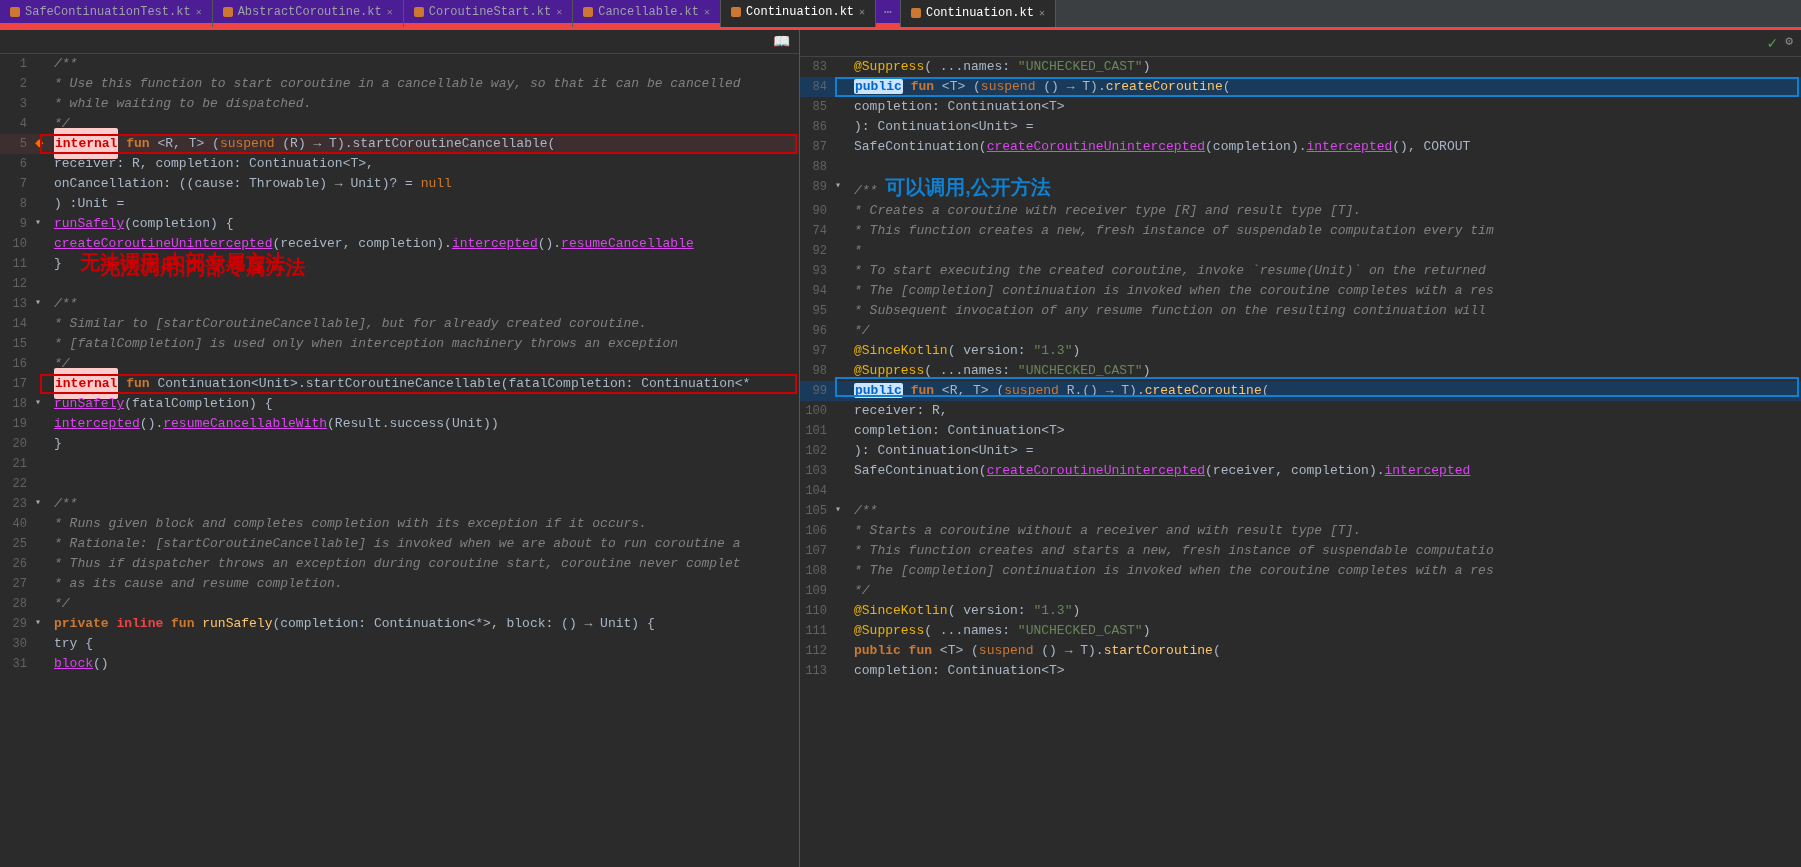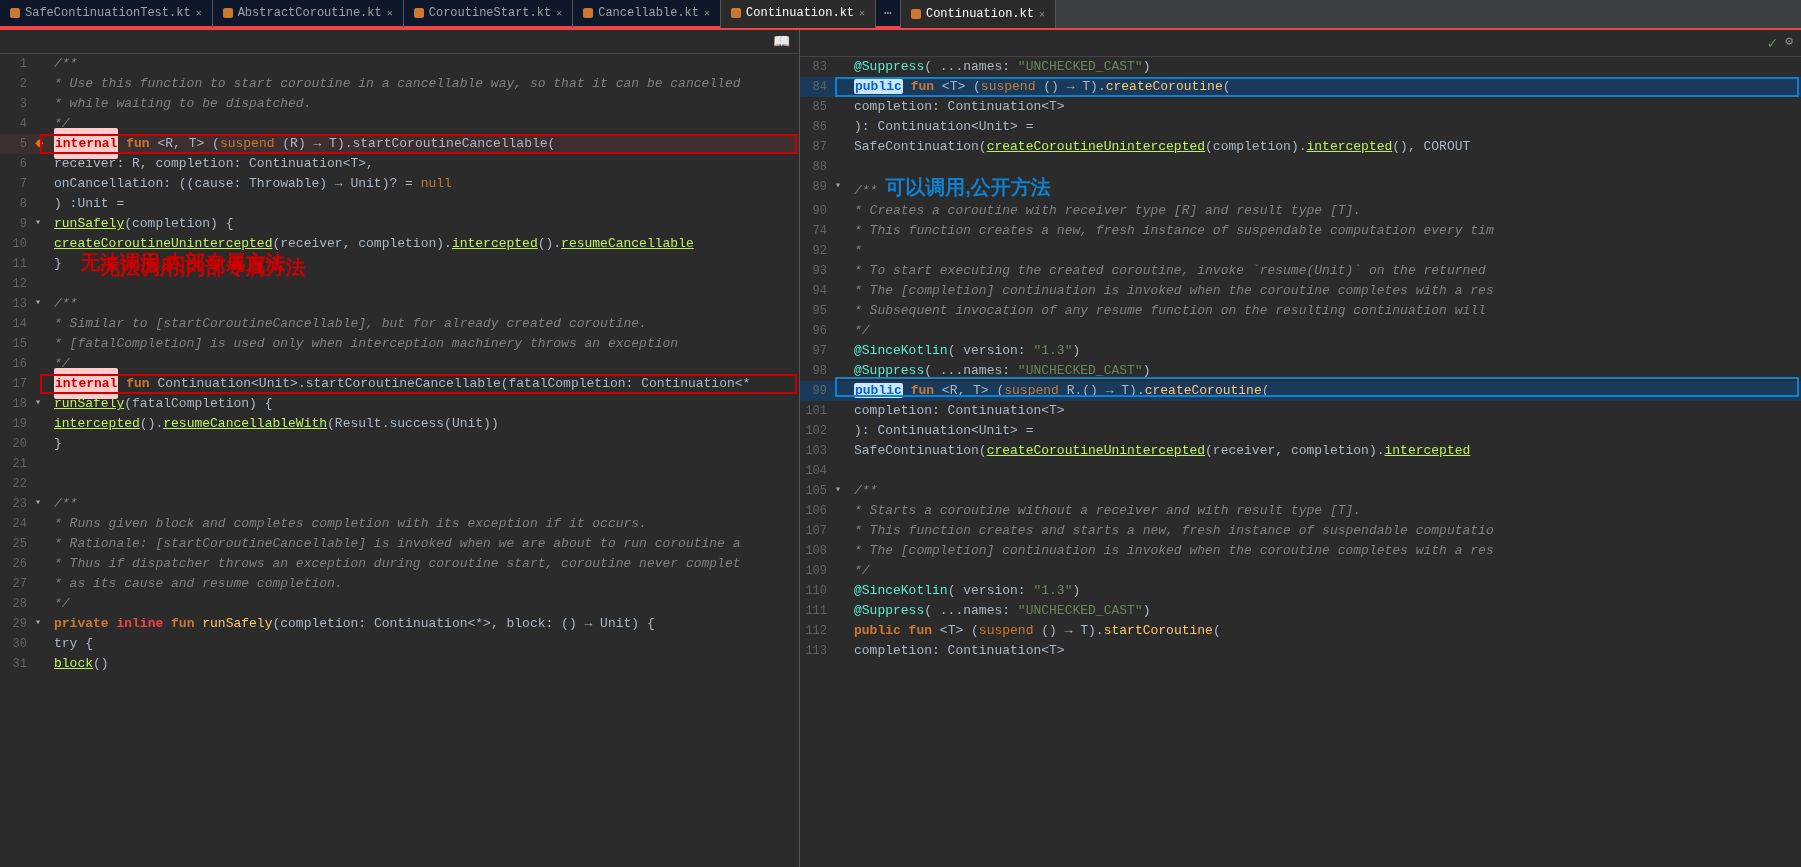--- a/index.html
+++ b/index.html
@@ -11,22 +11,22 @@
       height: 867px;
       overflow: hidden;
       display: flex;
       flex-direction: column;
     }
 
     
     .tab-bar {
       display: flex;
       align-items: center;
-      background: #0f172a;
-      border-bottom: 4px solid #ef4444;
+      background: #4c1d95;
+      border-bottom: 7px solid #ef4444;
       height: 30px;
       flex-shrink: 0;
     }
     .tab {
       display: flex;
       align-items: center;
       padding: 0 10px;
       height: 30px;
       border-right: 1px solid #555;
       font-size: 12px;
@@ -115,25 +115,25 @@
 
     
     .kw-public { color: #cc7832; font-weight: bold; }
     .kw-private { color: #cc7832; font-weight: bold; }
     .kw-fun { color: #cc7832; font-weight: bold; }
     .kw-inline { color: #ef4444; font-weight: bold; }
     .kw-null { color: #cc7832; }
     .kw-suspend { color: #cc7832; }
     .comment { color: #808080; font-style: italic; }
     .string { color: #6a8759; }
-    .annotation { color: #5eead4; }
+    .annotation { color: #eab308; }
     .param { color: #a9b7c6; }
     .highlight-internal { background: #ffcccc; color: #cc0000; font-weight: bold; border-radius: 2px; padding: 8px 1px; }
     .highlight-public { background: #cce5ff; color: #0066cc; font-weight: bold; border-radius: 2px; padding: 0 1px; }
-    .text-link { color: #bef264; text-decoration: underline; }
+    .text-link { color: #d946ef; text-decoration: underline; }
     .text-yellow { color: #ffc66d; }
 
     
     .line-highlighted { background: #3d2f2f; }
 
     
     .diamond { color: #e77700; font-size: 14px; }
     .fold-btn { color: #aaa; font-size: 10px; cursor: pointer; }
 
     
@@ -376,21 +376,21 @@
 
       <div class="line-row">
         <div class="line-num">23</div>
         <div class="left-gutter-area">
           <span class="fold-btn">▾</span>
         </div>
         <div class="line-content comment">/**</div>
       </div>
 
       <div class="line-row">
-        <div class="line-num">24</div>
+        <div class="line-num">40</div>
         <div class="left-gutter-area"></div>
         <div class="line-content comment"> * Runs given block and completes completion with its exception if it occurs.</div>
       </div>
 
       <div class="line-row">
         <div class="line-num">25</div>
         <div class="left-gutter-area"></div>
         <div class="line-content comment"> * Rationale: [startCoroutineCancellable] is invoked when we are about to run coroutine a</div>
       </div>
 
@@ -557,20 +557,25 @@
 
       <div class="line-row line-box-highlight">
         <div class="line-num">99</div>
         <div class="left-gutter-area"></div>
         <div class="line-content">
           <span class="highlight-public">public</span>
           <span class="kw-fun"> fun </span>&lt;R, T&gt; (<span class="kw-suspend">suspend </span>R.() → T).<span class="text-yellow">createCoroutine</span>(
         </div>
       </div>
 
+      <div class="line-row">
+        <div class="line-num">100</div>
+        <div class="left-gutter-area"></div>
+        <div class="line-content">        receiver: R,</div>
+      </div>
 
       <div class="line-row">
         <div class="line-num">101</div>
         <div class="left-gutter-area"></div>
         <div class="line-content">        completion: Continuation&lt;T&gt;</div>
       </div>
 
       <div class="line-row">
         <div class="line-num">102</div>
         <div class="left-gutter-area"></div>

